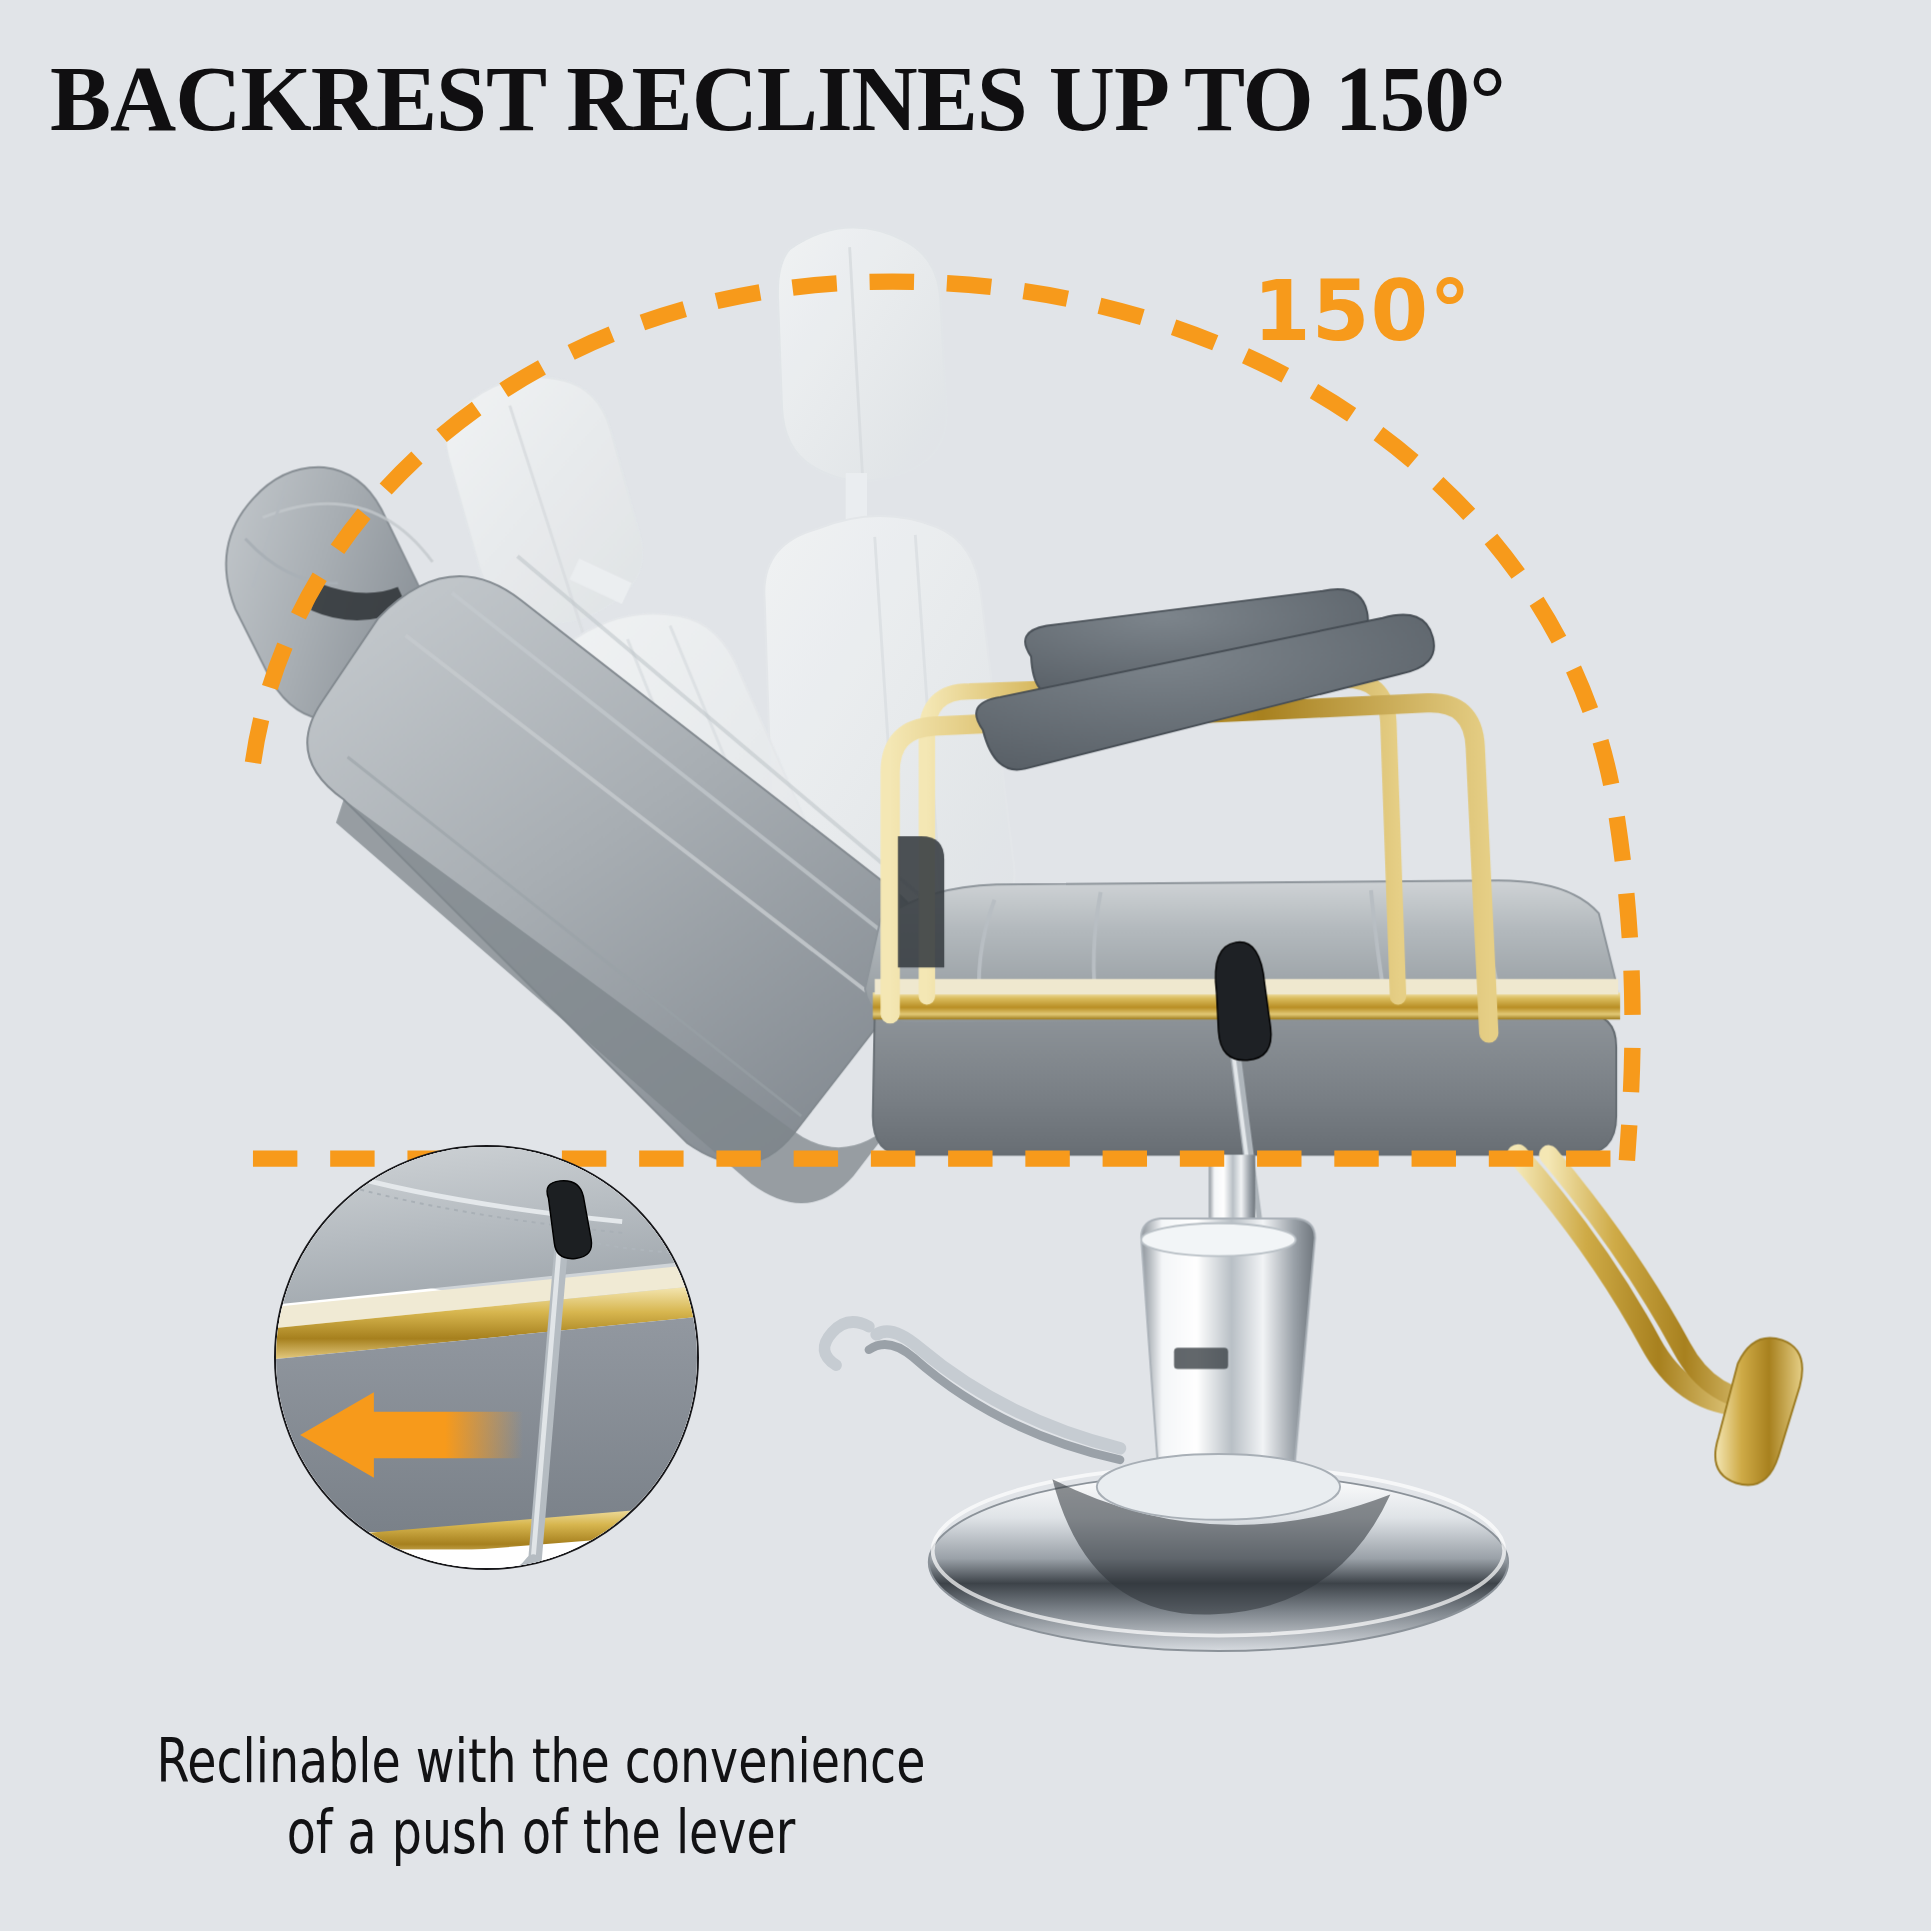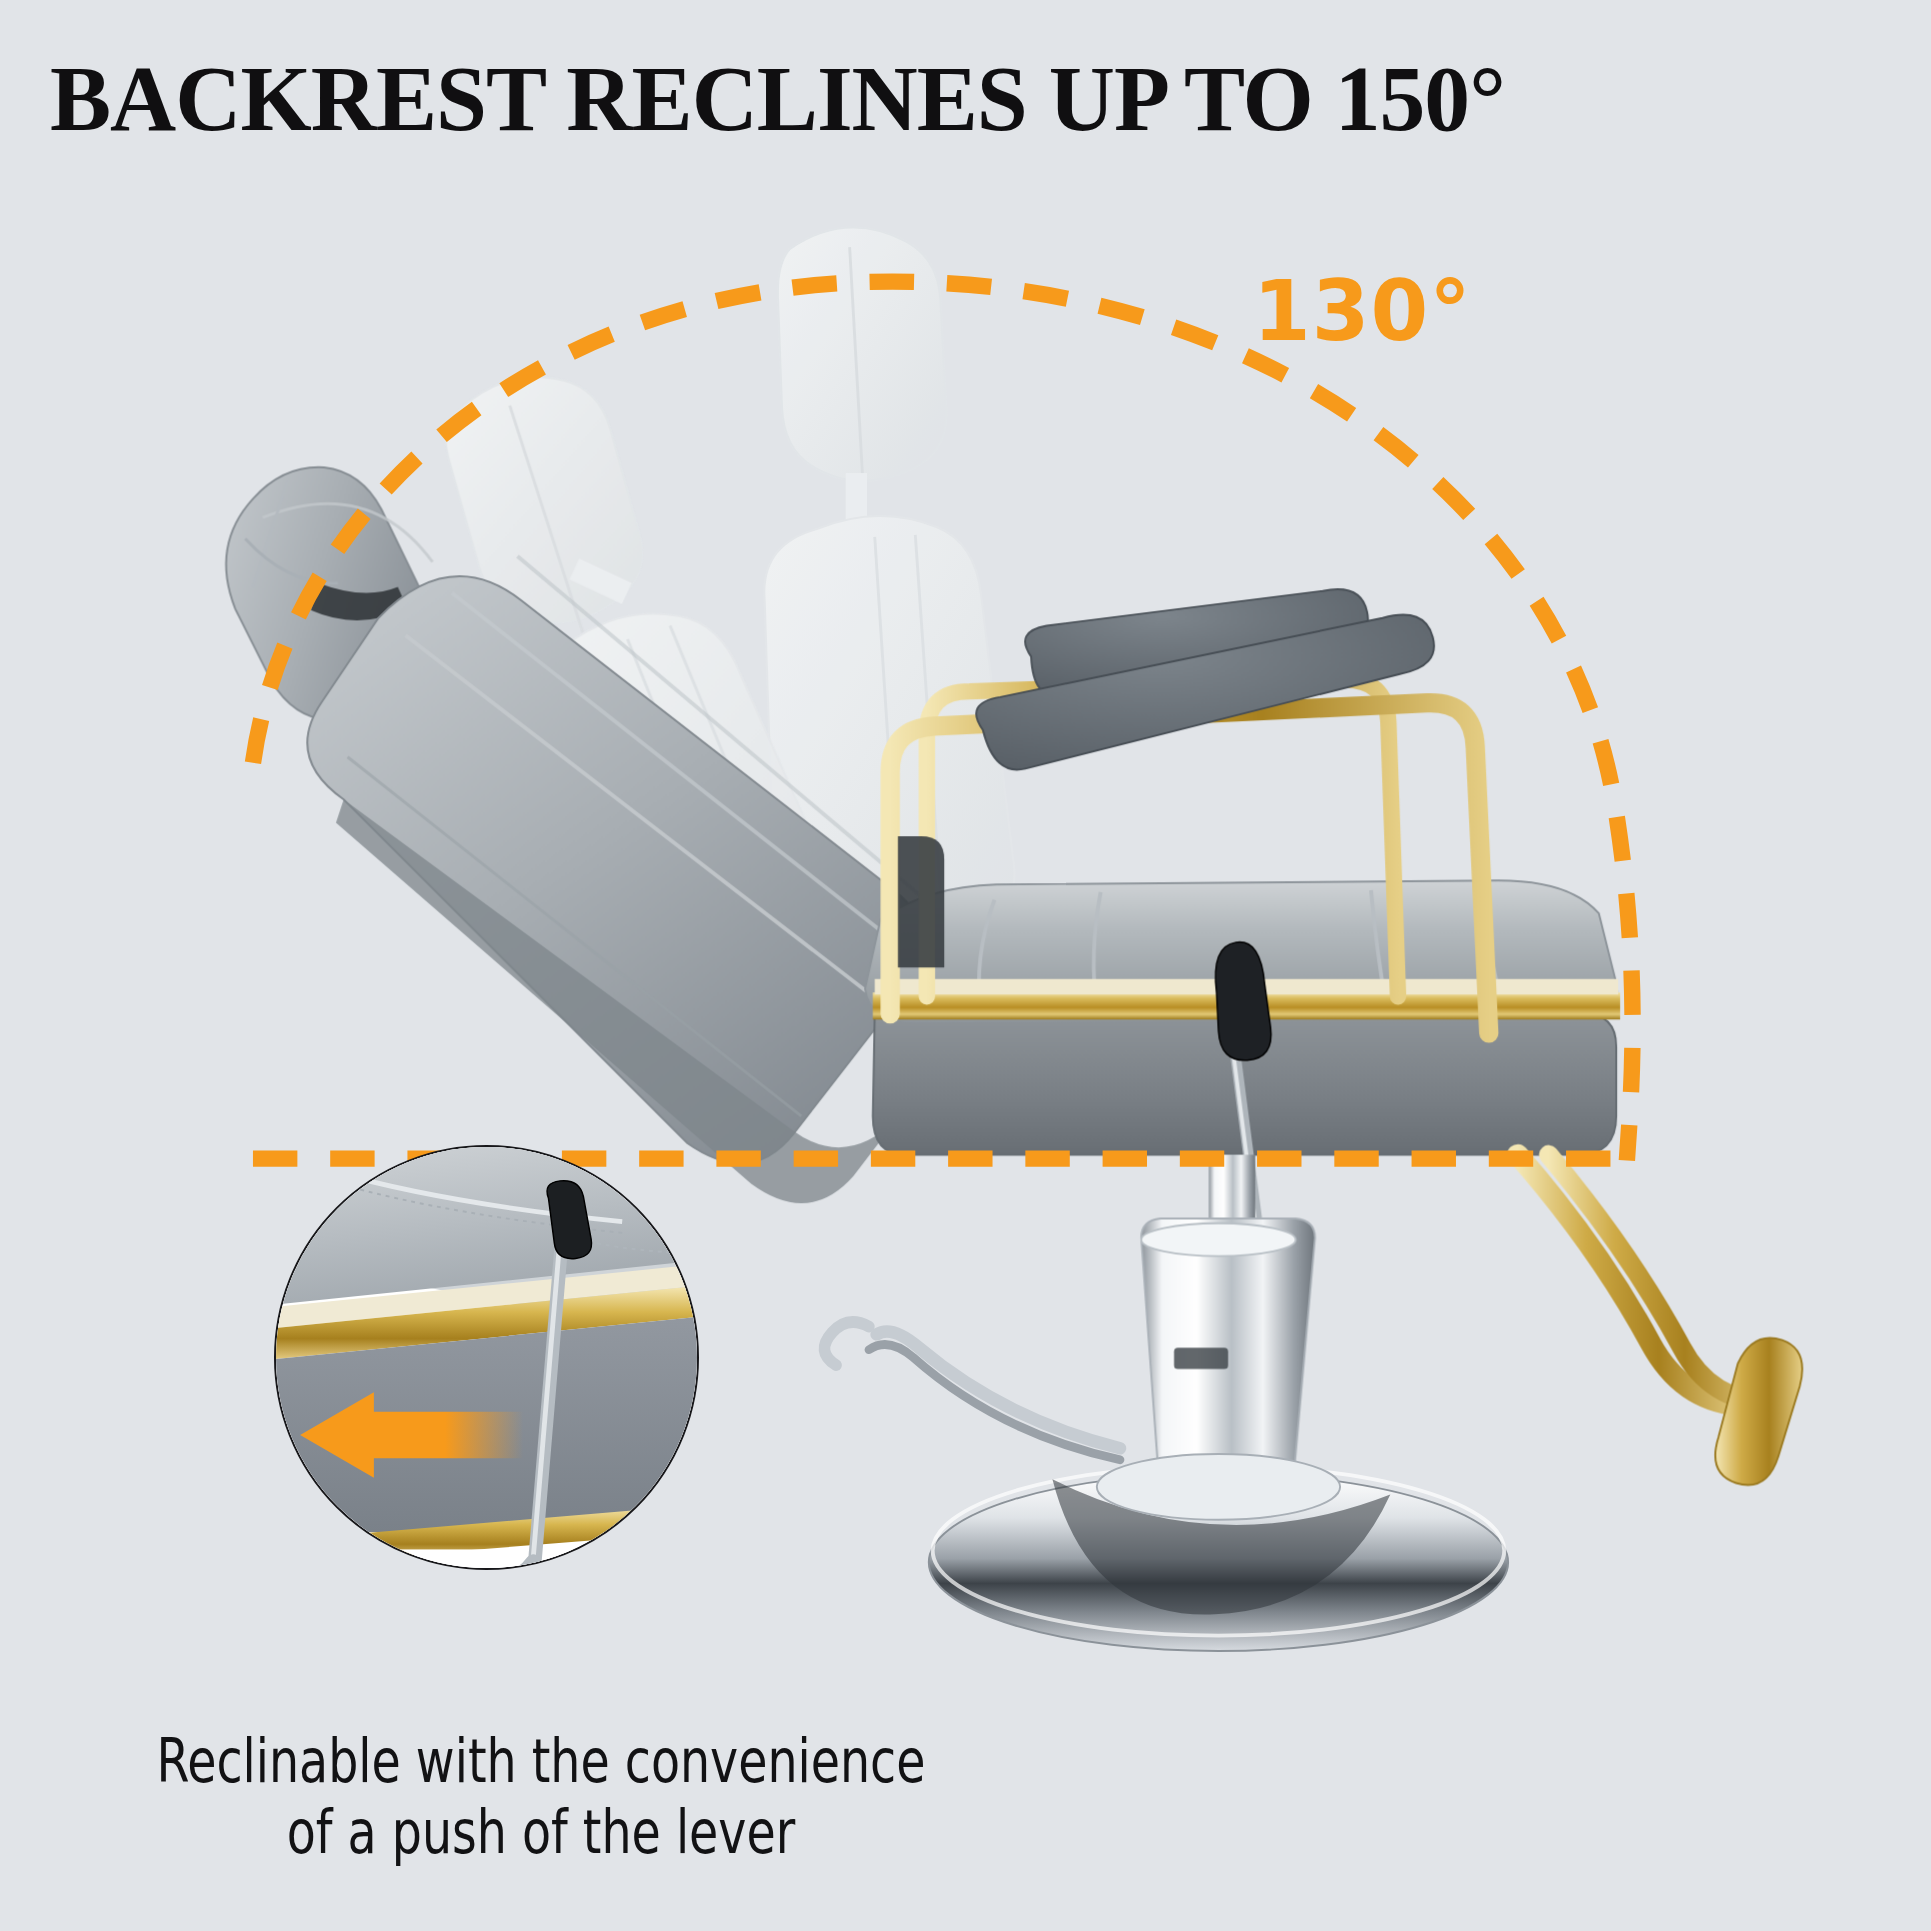--- a/index.html
+++ b/index.html
@@ -219,21 +219,21 @@
              C1300,282 1620,520 1672,830
              C1700,1000 1690,1130 1685,1202" fill="none" stroke="#f79a1b" stroke-width="17" stroke-dasharray="46 34" stroke-linecap="butt"></path>
 
     <path d="M262,1200 L1690,1200" fill="none" stroke="#f79a1b" stroke-width="17" stroke-dasharray="46 34" stroke-linecap="butt"></path>
 
     <path d="M262,790 L262,1200" fill="none" stroke="#f79a1b" stroke-width="17" stroke-dasharray="46 34" stroke-linecap="butt" opacity="0"></path>
   </svg>
 
   <div class="title">BACKREST RECLINES UP TO 150°</div>
 
-  <div class="angle-label">130°</div>
+  <div class="angle-label">150°</div>
 
   <div class="inset">
     <svg class="inset-inner" viewBox="0 0 440 440">
       <defs>
         <linearGradient id="iSeat" x1="0" y1="0" x2="0.3" y2="1">
           <stop offset="0%" stop-color="#d3d7da"></stop>
           <stop offset="60%" stop-color="#b6bcc1"></stop>
           <stop offset="100%" stop-color="#a2a9af"></stop>
         </linearGradient>
         <linearGradient id="iSide" x1="0" y1="0" x2="0" y2="1">

